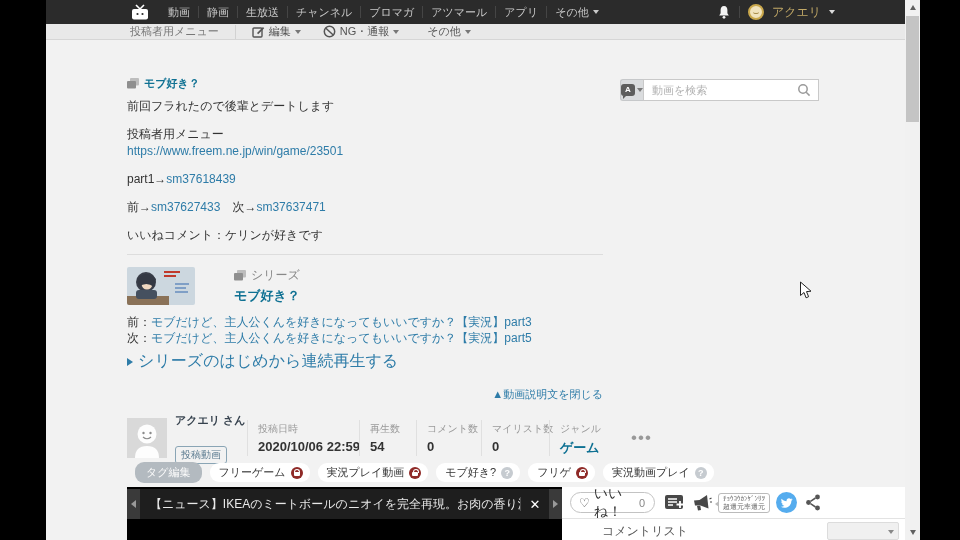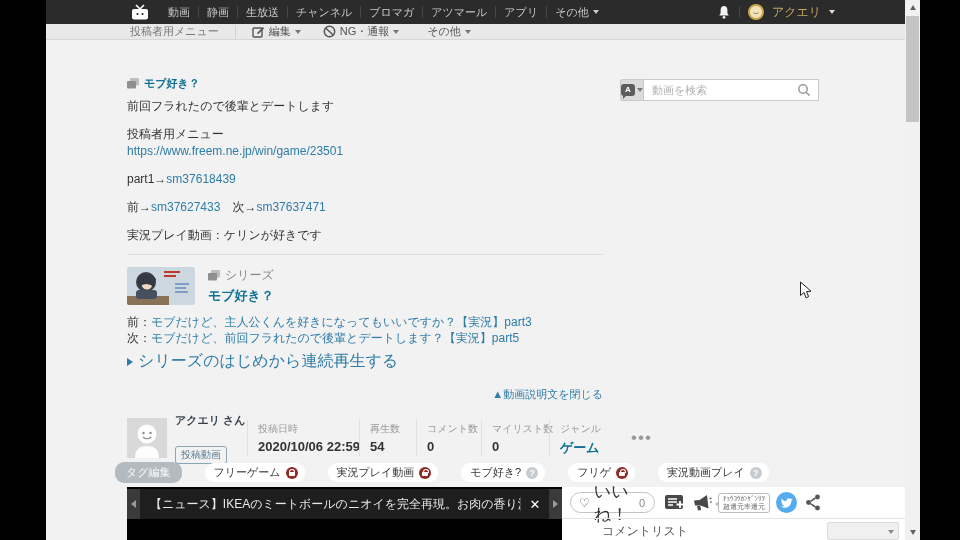--- a/index.html
+++ b/index.html
@@ -41,21 +41,21 @@
 
   
   .main { position:absolute; left:81px; top:76px; width:476px; }
   .crumb { display:flex; align-items:center; gap:5px; font-size:11px; margin-bottom:7px; }
   .crumb a { color:#0f7193; font-weight:bold; text-decoration:none; }
   .vtitle { font-size:16px; font-weight:bold; color:#2b313a; margin-bottom:12px; letter-spacing:.2px; }
   .desc { font-size:12px; color:#333; line-height:17px; }
   .desc .para { margin-bottom:11px; }
   a.blue { color:#2e7ca8; text-decoration:none; }
   .hr { border-top:1px solid #ddd; margin:10px 0 12px; }
-  .series-box { display:flex; }
+  .series-box { display:flex;gap:26px; }
   .thumb { width:68px; height:38px; border-radius:2px; overflow:hidden; flex:0 0 auto; }
   .series-info { margin-left:13px; }
   .series-label { display:flex; align-items:center; gap:5px; font-size:12px; color:#888; }
   .series-name { font-size:13px; font-weight:bold; margin-top:3px; }
   .series-name a { color:#0f7193; text-decoration:none; }
   .pn { margin-top:9px; font-size:12px; line-height:16px; color:#333; }
   .playall { margin-top:5px; font-size:16px; }
   .playall a { color:#2e7ca8; text-decoration:none; display:inline-flex; align-items:center; gap:5px; }
   .tri-right { width:0; height:0; border-top:4px solid transparent; border-bottom:4px solid transparent; border-left:6px solid #2e7ca8; display:inline-block; }
   .close-desc { text-align:right; margin-top:15px; font-size:11px; }
@@ -67,21 +67,21 @@
   .owner-name { font-size:11px; font-weight:bold; color:#36424e; white-space:nowrap; }
   .owner-badge { display:inline-block; margin-top:18px; font-size:10px; color:#5a7a8f; border:1px solid #8aa5b5; border-radius:3px; padding:1px 5px; background:#fff0; }
   .stat-col { border-left:1px solid #e0e0e0; padding:2px 0 2px 10px; height:36px; }
   .stat-label { font-size:10px; color:#9a9a9a; margin-bottom:3px; white-space:nowrap; }
   .stat-value { font-size:13px; font-weight:bold; color:#333; white-space:nowrap; }
   .stat-value.genre { color:#0f7193; }
   .c1{width:112px}.c2{width:57px}.c3{width:65px}.c4{width:68px}.c5{width:76px}
   .dots { color:#999; font-size:17px; letter-spacing:1px; margin-left:6px; line-height:10px; }
 
   
-  .tag-row { position:absolute; left:69px; top:462px; display:flex; align-items:center; gap:23px; }
+  .tag-row { position:absolute; left:89px; top:462px; display:flex; align-items:center; gap:8px; }
   .tag-edit { background:#b3bac0; color:#fbfbfb; font-size:11px; border-radius:9px; padding:3px 11px; }
   .tag { background:#fff; color:#333; font-size:11px; border-radius:9px; padding:2px 7px 2px 9px; display:flex; align-items:center; gap:5px; }
   .lockb { width:12px; height:12px; border-radius:50%; background:#8f2a27; position:relative; flex:0 0 auto; }
   .lockb::before { content:""; position:absolute; left:3.5px; top:2px; width:4px; height:3px; border:1px solid #fff; border-bottom:none; border-radius:3px 3px 0 0; }
   .lockb::after { content:""; position:absolute; left:3px; top:5.5px; width:6px; height:4px; background:#fff; border-radius:1px; }
   .qb { width:12px; height:12px; border-radius:50%; background:#c6cbd0; color:#fff; font-size:9px; font-weight:bold; text-align:center; line-height:12px; flex:0 0 auto; }
   .qb::before { content:"?"; }
 
   
   .player { position:absolute; left:81px; top:487px; width:435px; height:53px; background:#000; }
@@ -92,21 +92,21 @@
   .tk-text { flex:1; color:#e9e9e9; font-size:12px; padding:0 10px; white-space:nowrap; overflow:hidden; }
   .tk-div { width:1px; height:14px; background:#4a4a4a; }
   .tk-close { width:28px; text-align:center; color:#fff; font-size:13px; flex:0 0 auto; }
 
   
   .panel { position:absolute; left:516px; top:487px; width:343px; height:53px; background:#fff; }
   .actions { height:31px; display:flex; align-items:center; padding-left:8px; gap:6px; }
   .like-btn { width:85px; height:21px; border:1px solid #c3c3c3; border-radius:11px; background:#fff;
               display:flex; align-items:center; padding:0 9px 0 8px; gap:4px; }
   .like-heart { color:#555; font-size:12px; line-height:1; }
-  .like-label { font-size:17px; color:#333; }
+  .like-label { font-size:14px; color:#333; }
   .like-count { margin-left:auto; font-size:11px; color:#888; }
   .ad-bubble { border:1px solid #bbb; border-radius:3px; background:#fff; padding:1px 4px; position:relative;
                font-size:7px; line-height:8px; color:#666; text-align:center; white-space:nowrap; }
   .ad-bubble::before { content:""; position:absolute; left:-4px; top:7px; border-top:3px solid transparent; border-bottom:3px solid transparent; border-right:4px solid #bbb; }
   .tabs { height:22px; border-top:1px solid #e3e3e3; position:relative; }
   .tab { position:absolute; top:4px; font-size:12px; color:#555; }
   .tab.t1 { left:28px; width:110px; text-align:center; }
   .tab.t2 { left:156px; width:110px; text-align:center;margin-top:17px; }
   .sortsel { position:absolute; left:265px; top:3px; width:72px; height:18px; background:#f0f0f0; border:1px solid #dcdcdc; border-radius:2px; }
   .sortsel .caret { position:absolute; right:4px; top:7px; color:#888; }
@@ -225,21 +225,21 @@
         <div class="para">
           <div>投稿者用メニュー</div>
           <div><a class="blue" href="#">https://www.freem.ne.jp/win/game/23501</a></div>
         </div>
         <div class="para">
           <span>part1→</span><a class="blue" href="#">sm37618439</a>
         </div>
         <div class="para">
           <span>前→</span><a class="blue" href="#">sm37627433</a><span>　次→</span><a class="blue" href="#">sm37637471</a>
         </div>
-        <div>実況プレイ動画：ケリンが好きです</div>
+        <div>いいねコメント：ケリンが好きです</div>
       </div>
 
       <div class="hr"></div>
 
       <div class="series-box">
         <div class="thumb">
           <svg width="68" height="38" viewBox="0 0 68 38">
             <rect width="68" height="38" fill="#ccd7df"></rect>
             <rect x="0" y="29" width="42" height="9" fill="#8a7258"></rect>
             <circle cx="19" cy="15" r="10" fill="#3a3f4a"></circle>
@@ -260,21 +260,21 @@
               <rect x="0" y="3" width="9" height="7.5" rx="1" fill="#8f8f8f"></rect>
             </svg>
             <span>シリーズ</span>
           </div>
           <div class="series-name"><a href="#">モブ好き？</a></div>
         </div>
       </div>
 
       <div class="pn">
         <div><span>前：</span><a class="blue" href="#">モブだけど、主人公くんを好きになってもいいですか？【実況】part3</a></div>
-        <div><span>次：</span><a class="blue" href="#">モブだけど、前回フラれたので後輩とデートします？【実況】part5</a></div>
+        <div><span>次：</span><a class="blue" href="#">モブだけど、主人公くんを好きになってもいいですか？【実況】part5</a></div>
       </div>
       <div class="playall">
         <a href="#">
             <span class="tri-right"></span>
             <span>シリーズのはじめから連続再生する</span>
           </a>
       </div>
 
       <div class="close-desc"><a class="blue" href="#">▲動画説明文を閉じる</a></div>
     </div>

